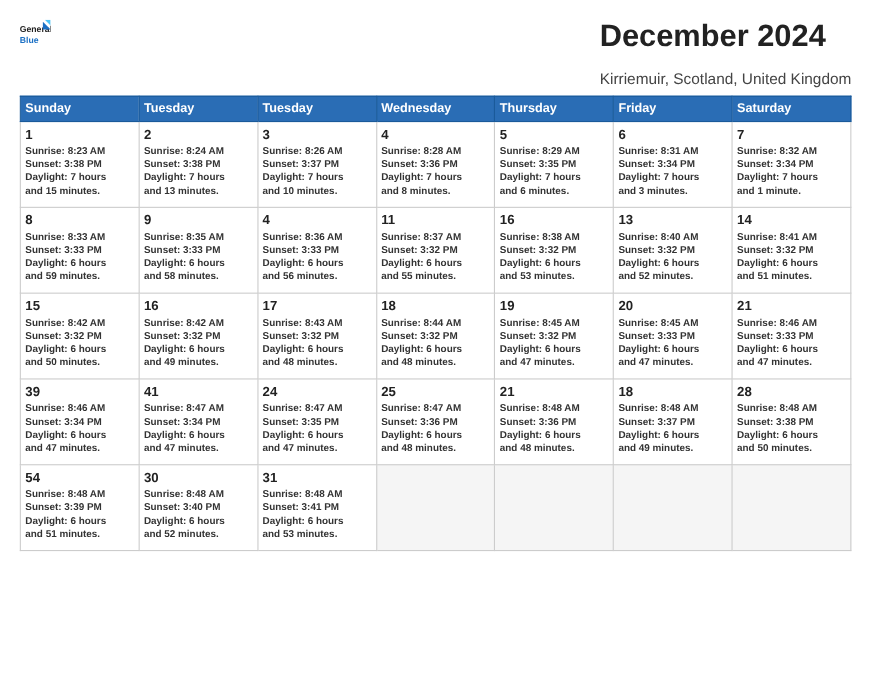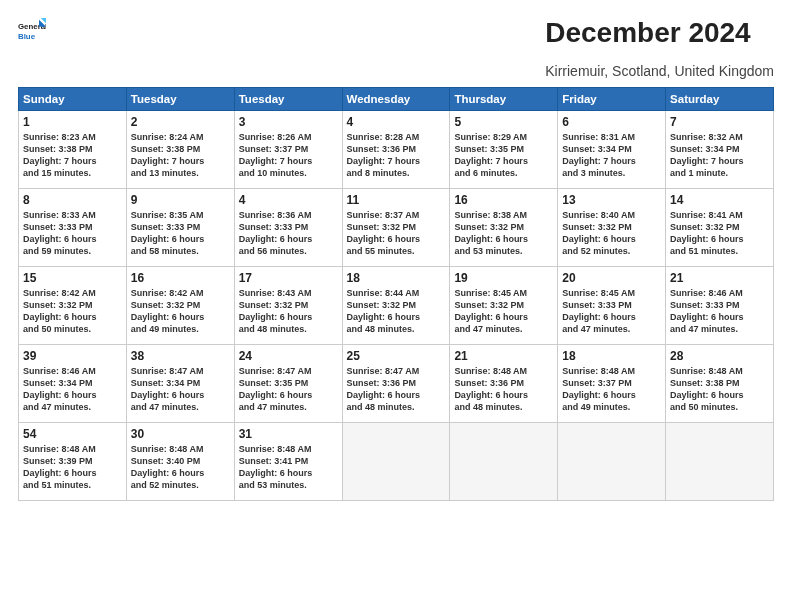--- a/index.html
+++ b/index.html
@@ -206,21 +206,21 @@
             <span class="day-num">21</span>
             <div class="cell-text">Sunrise: 8:46 AM<br>Sunset: 3:33 PM<br>Daylight: 6 hours<br>and 47 minutes.</div>
           </td>
         </tr>
         <tr>
           <td>
             <span class="day-num">39</span>
             <div class="cell-text">Sunrise: 8:46 AM<br>Sunset: 3:34 PM<br>Daylight: 6 hours<br>and 47 minutes.</div>
           </td>
           <td>
-            <span class="day-num">38</span>
+            <span class="day-num">41</span>
             <div class="cell-text">Sunrise: 8:47 AM<br>Sunset: 3:34 PM<br>Daylight: 6 hours<br>and 47 minutes.</div>
           </td>
           <td>
             <span class="day-num">24</span>
             <div class="cell-text">Sunrise: 8:47 AM<br>Sunset: 3:35 PM<br>Daylight: 6 hours<br>and 47 minutes.</div>
           </td>
           <td>
             <span class="day-num">25</span>
             <div class="cell-text">Sunrise: 8:47 AM<br>Sunset: 3:36 PM<br>Daylight: 6 hours<br>and 48 minutes.</div>
           </td>

